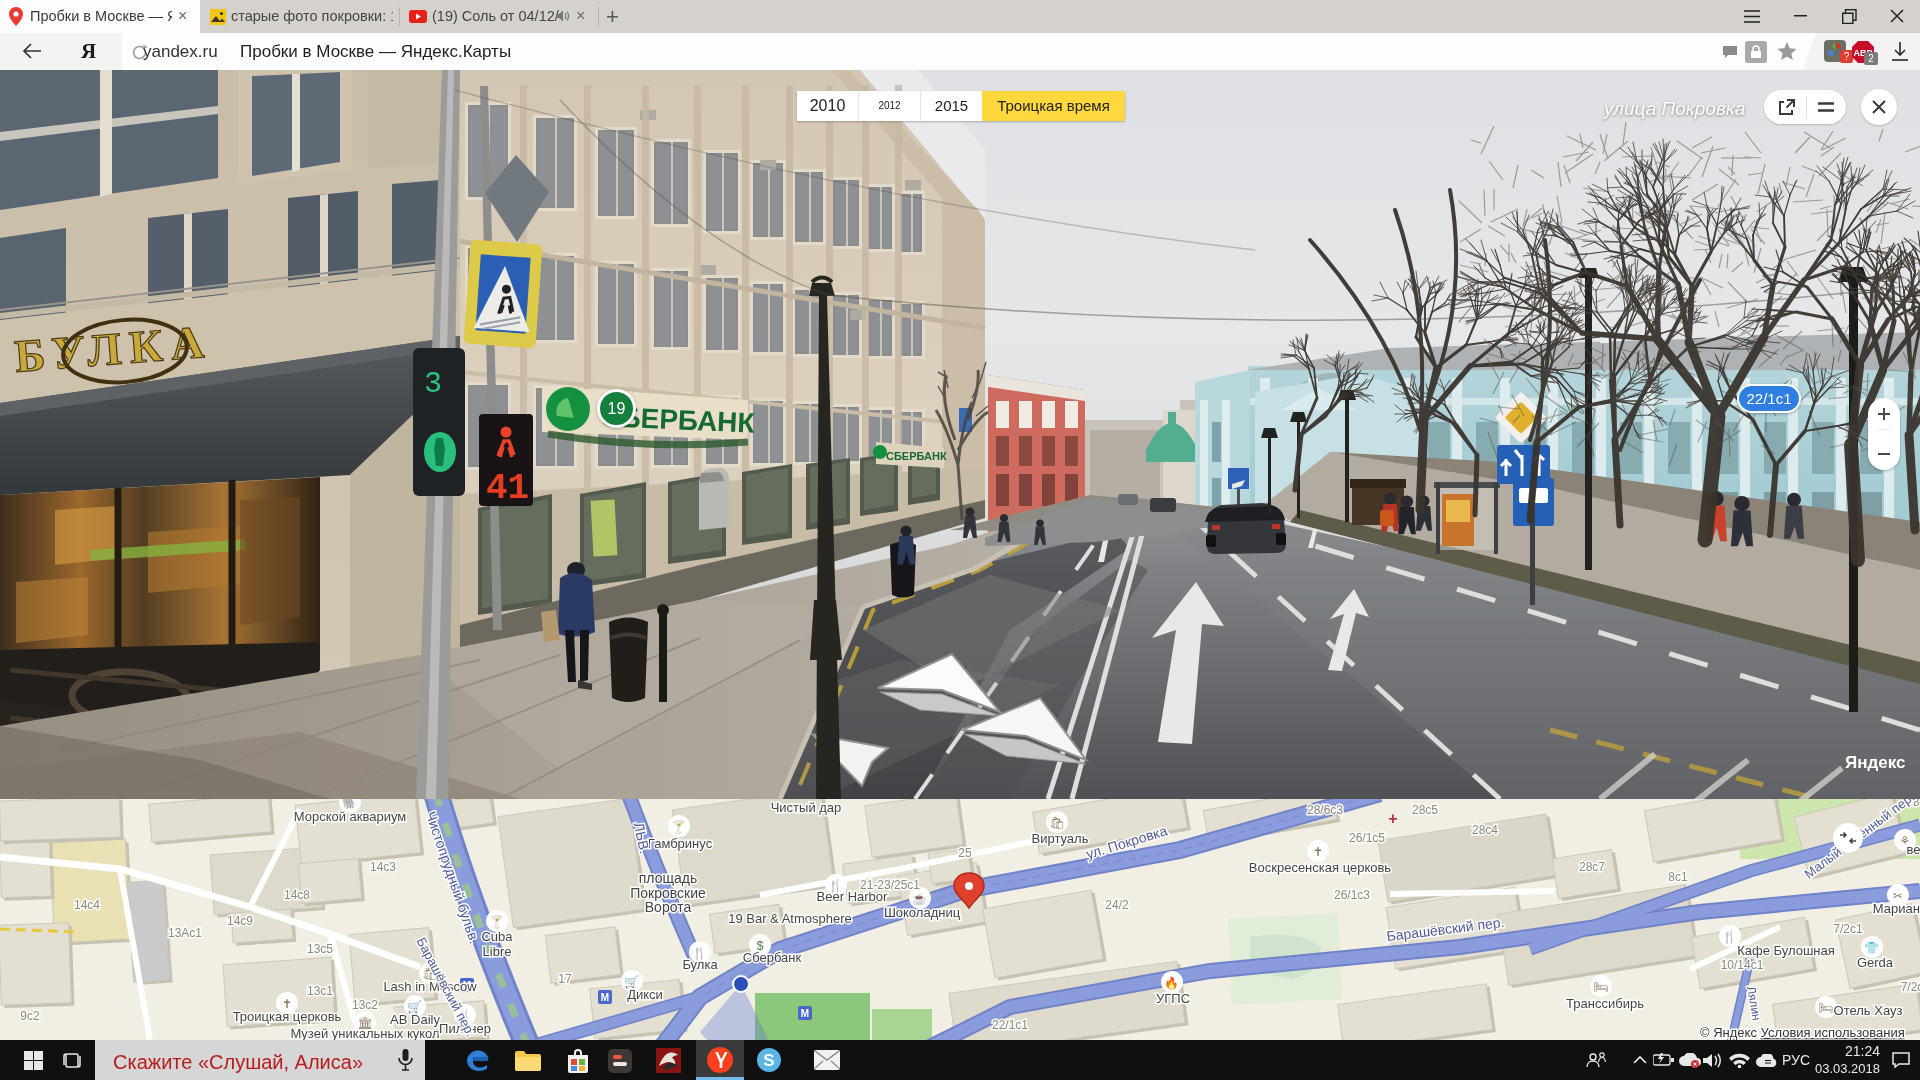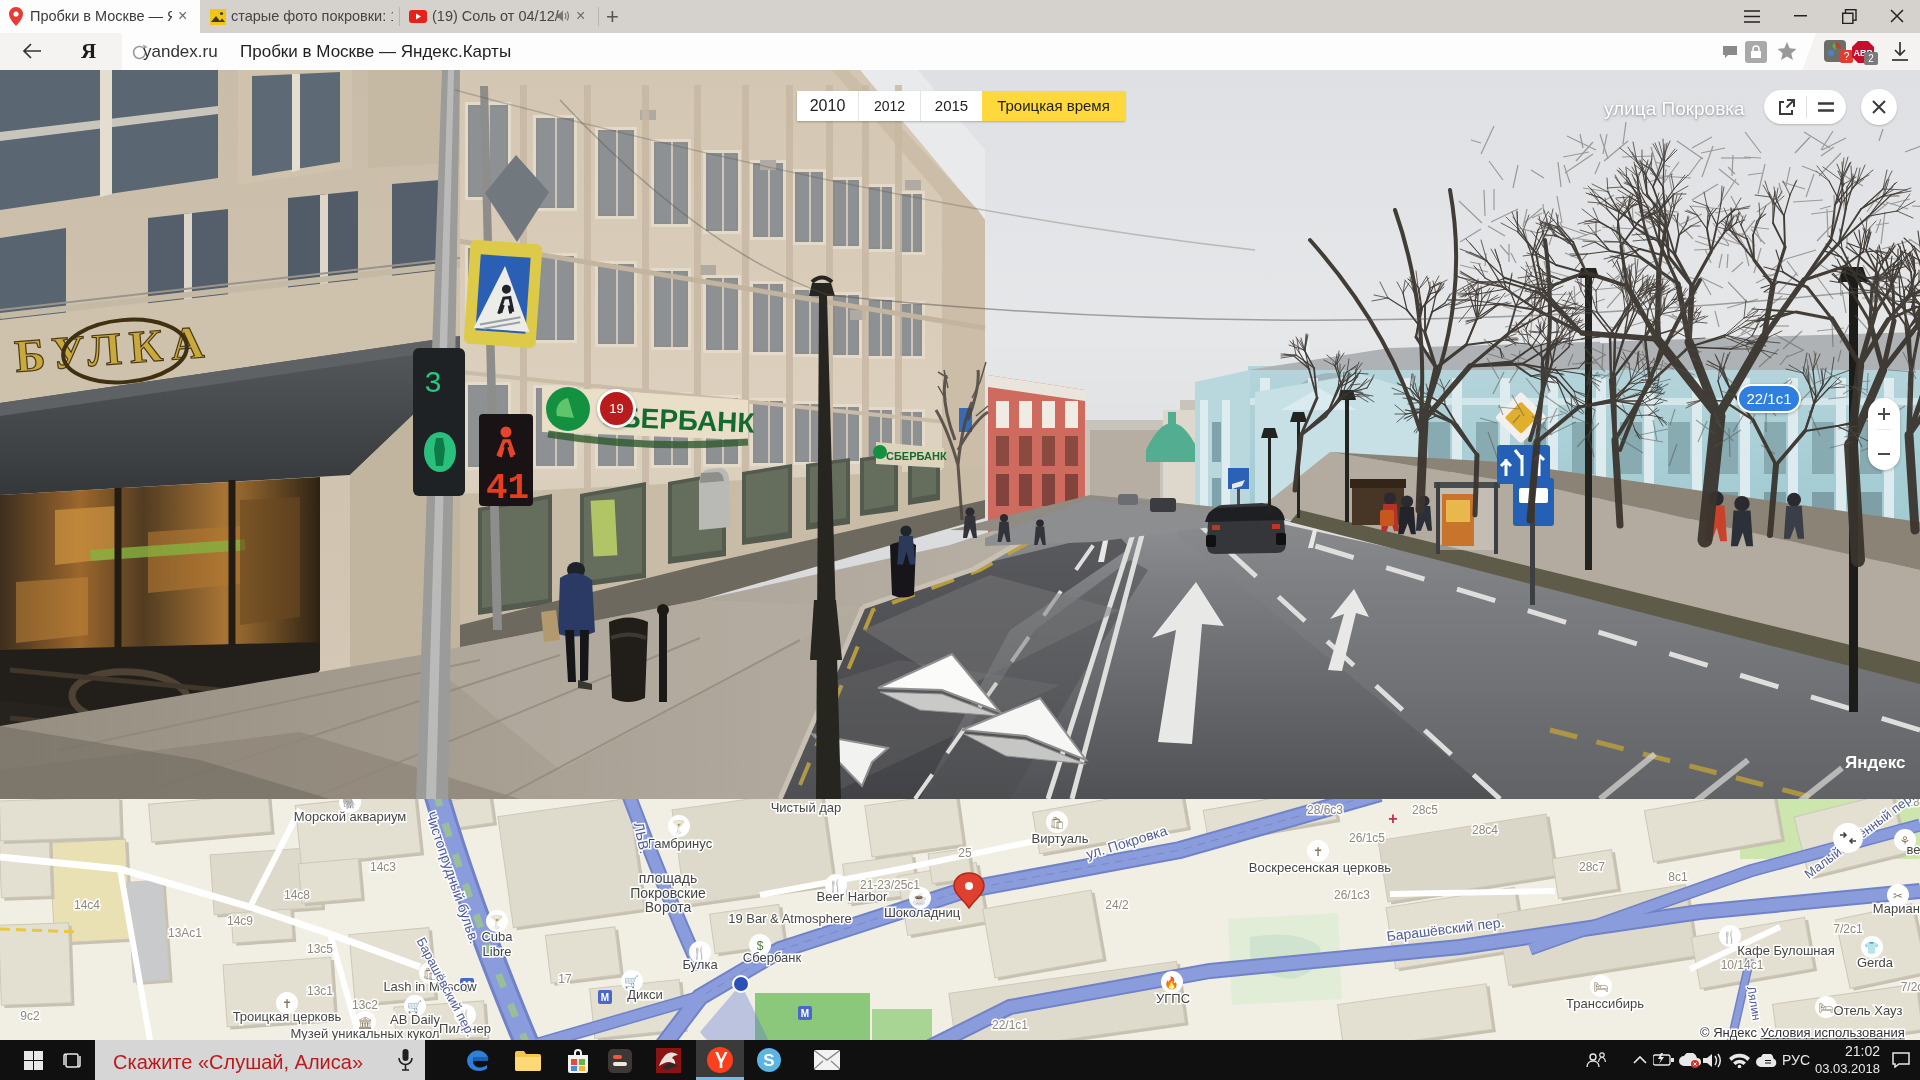--- a/index.html
+++ b/index.html
@@ -2548,25 +2548,25 @@
 <path d="M1765 222 l28 3"></path>
 <path d="M1663 144 l-10 9"></path>
 </g>
 <path d="M560 30 Q700 180 828 225" stroke="#55534f" stroke-width="1.5" fill="none" opacity="0.4"></path>
 <path d="M828 225 Q1350 280 1920 215" stroke="#55534f" stroke-width="1.5" fill="none" opacity="0.5"></path>
 <path d="M455 20 Q900 140 1255 180" stroke="#55534f" stroke-width="1.5" fill="none" opacity="0.3"></path>
 <text x="1845" y="698" font-size="17" font-weight="bold" fill="#fff" font-family="Liberation Sans">Яндекс</text>
 </svg>
 <div class="abs" style="left:797px;top:91px;height:30px;background:#fff;display:flex;box-shadow:0 1px 2px rgba(0,0,0,0.25);">
   <div style="width:61px;text-align:center;line-height:30px;font-size:16px;color:#222;border-right:1px solid #e4e4e4;">2010</div>
-  <div style="width:61px;text-align:center;line-height:30px;font-size:14px;color:#222;border-right:1px solid #e4e4e4;">2012</div>
+  <div style="width:61px;text-align:center;line-height:30px;font-size:10px;color:#222;border-right:1px solid #e4e4e4;">2012</div>
   <div style="width:61px;text-align:center;line-height:30px;font-size:15px;color:#222;">2015</div>
   <div style="width:143px;text-align:center;line-height:30px;font-size:15px;color:#222;background:#ffd83d;">Троицкая время</div>
 </div>
-<div class="abs" style="left:1604px;top:98px;font-size:19px;color:#fff;text-shadow:0 1px 3px rgba(0,0,0,0.45);">улица Покровка</div>
+<div class="abs" style="left:1604px;top:98px;font-size:19px;color:#fff;text-shadow:0 1px 3px rgba(0,0,0,0.45);font-style:italic;">улица Покровка</div>
 <div class="abs" style="left:1764px;top:90px;width:82px;height:34px;background:#fff;border-radius:17px;box-shadow:0 1px 2px rgba(0,0,0,0.2);"></div>
 <svg class="abs" style="left:1778px;top:99px" width="17" height="17" viewBox="0 0 17 17">
       <path d="M6 3H2v12h12v-4" stroke="#3a3a3a" stroke-width="2" fill="none"></path>
       <path d="M9 1h7v7" stroke="#3a3a3a" stroke-width="2" fill="none"></path>
       <path d="M16 1L8.5 8.5" stroke="#3a3a3a" stroke-width="2"></path>
     </svg>
 <div class="abs" style="left:1806px;top:96px;width:1px;height:22px;background:#e0e0e0;"></div>
 <svg class="abs" style="left:1818px;top:102px" width="16" height="10" viewBox="0 0 16 10">
       <path d="M0 1.5h16M0 8.5h16" stroke="#3a3a3a" stroke-width="2.6"></path>
     </svg>
@@ -2576,21 +2576,21 @@
     </svg>
 <div class="abs" style="left:1868px;top:398px;width:32px;height:72px;background:#fff;border-radius:16px;box-shadow:0 1px 3px rgba(0,0,0,0.25);"></div>
 <svg class="abs" style="left:1876px;top:406px" width="16" height="16" viewBox="0 0 16 16">
       <path d="M8 2v12M2 8h12" stroke="#4a4a4a" stroke-width="2"></path>
     </svg>
 <svg class="abs" style="left:1876px;top:446px" width="16" height="16" viewBox="0 0 16 16">
       <path d="M2 8h12" stroke="#4a4a4a" stroke-width="2"></path>
     </svg>
 <div class="abs" style="left:1877px;top:429px;width:14px;height:1px;background:#e8e8e8;"></div>
 <div class="abs" style="left:1737px;top:384px;width:64px;height:29px;background:#2f7fe0;border:2px solid #fff;border-radius:16px;box-sizing:border-box;color:#fff;font-size:15px;text-align:center;line-height:25px;box-shadow:0 1px 3px rgba(0,0,0,0.3);">22/1с1</div>
-<div class="abs" style="left:597px;top:389px;width:39px;height:39px;background:#b91c1c;border:3px solid #fff;border-radius:50%;box-sizing:border-box;color:#fff;font-size:13px;text-align:center;line-height:33px;box-shadow:0 1px 3px rgba(0,0,0,0.3);">19</div>
+<div class="abs" style="left:597px;top:389px;width:39px;height:39px;background:#15803d;border:3px solid #fff;border-radius:50%;box-sizing:border-box;color:#fff;font-size:16px;text-align:center;line-height:33px;box-shadow:0 1px 3px rgba(0,0,0,0.3);">19</div>
 <svg class="abs" style="left:0;top:799px" width="1920" height="241" viewBox="0 0 1920 241">
 <rect width="1920" height="241" fill="#f1eee3"></rect>
 <rect x="1740" y="0" width="180" height="60" fill="#cde6ae"></rect>
 <path d="M1228 120 L1338 114 L1342 200 L1232 206 Z" fill="#e2edd8"></path>
 <path d="M1250 138 Q1298 130 1320 148 Q1324 172 1292 180 Q1254 176 1250 156 Z" fill="#cfe3cf"></path>
 <rect x="755" y="194" width="115" height="47" fill="#8cc87c"></rect>
 <rect x="872" y="210" width="60" height="31" fill="#a8d494"></rect>
 <g transform="rotate(-3 90.0 92.0)">
         <rect x="55" y="45" width="76" height="100" fill="#c6c1b0"></rect>
         <rect x="52" y="42" width="76" height="100" fill="#e9e1b4" stroke="#cdc8b8" stroke-width="1"></rect>
@@ -2971,18 +2971,18 @@
 <svg class="abs" style="left:1729px;top:1053px" width="21" height="15" viewBox="0 0 21 15">
       <path d="M0 5a15 15 0 0 1 21 0l-2.5 3a11 11 0 0 0-16 0z" fill="#e8e8e8"></path>
       <path d="M4 9.5a9 9 0 0 1 13 0L14.5 12a5.5 5.5 0 0 0-8 0z" fill="#e8e8e8"></path>
       <circle cx="10.5" cy="13.5" r="1.8" fill="#e8e8e8"></circle>
     </svg>
 <svg class="abs" style="left:1756px;top:1054px" width="22" height="13" viewBox="0 0 22 13">
       <path d="M5 13a5 5 0 0 1 0-10 6.5 6.5 0 0 1 12.5 1.5A4.5 4.5 0 0 1 17 13z" fill="#e8e8e8"></path>
       <path d="M9 9h6M9 6.5h6" stroke="#101010" stroke-width="1"></path>
     </svg>
 <div class="abs" style="left:1782px;top:1052px;font-size:14px;color:#e8e8e8;text-align:right;">РУС</div>
-<div class="abs" style="left:1820px;top:1043px;width:60px;font-size:14px;color:#e8e8e8;text-align:right;">21:02</div>
+<div class="abs" style="left:1820px;top:1043px;width:60px;font-size:14px;color:#e8e8e8;text-align:right;">21:24</div>
 <div class="abs" style="left:1800px;top:1061px;width:80px;font-size:13px;color:#e8e8e8;text-align:right;">03.03.2018</div>
 <svg class="abs" style="left:1892px;top:1052px" width="18" height="16" viewBox="0 0 18 16">
       <path d="M1 1h16v11H7l-4 3v-3H1z" fill="none" stroke="#e8e8e8" stroke-width="1.5"></path>
     </svg>
 </div>
 
 </body></html>

